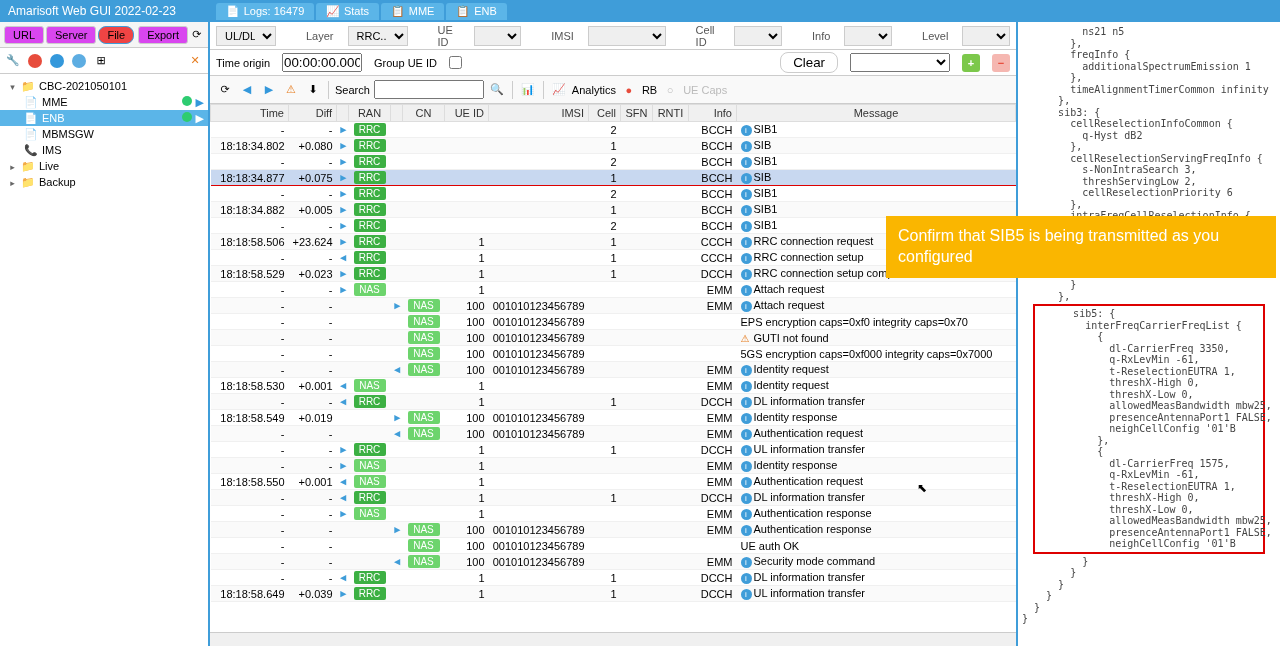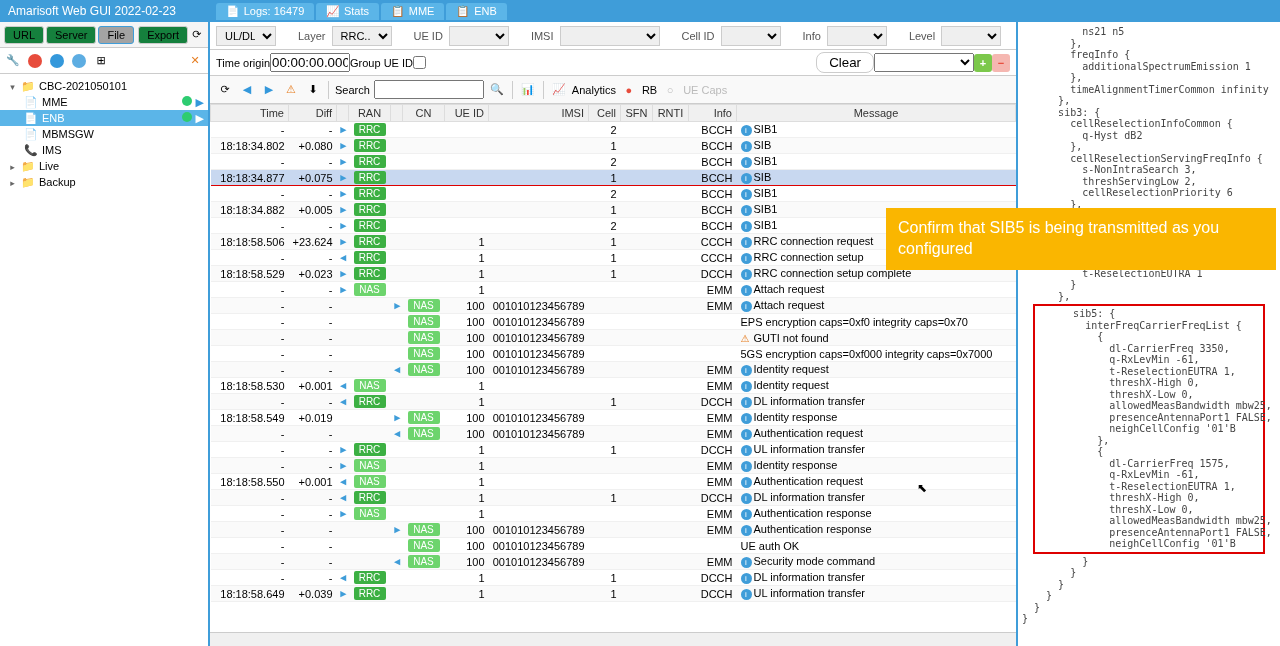--- a/index.html
+++ b/index.html
@@ -9,38 +9,38 @@
 .titlebar .title { font-size: 12px; }
 .titlebar .collapse { width: 14px; height: 14px; border-radius: 50%; background: rgba(255,255,255,0.3); display: flex; align-items: center; justify-content: center; cursor: pointer; }
 
 .topbar { position: absolute; top: 0; left: 210px; right: 0; height: 22px; background: #3f9dd9; border-left: 2px solid #3f9dd9; display: flex; align-items: center; padding-left: 4px; gap: 2px; }
 .toptab { display: flex; align-items: center; gap: 4px; padding: 2px 10px; background: #5bb5e8; color: #fff; border-radius: 3px 3px 0 0; cursor: pointer; font-size: 11px; }
 
 .main { display: flex; height: calc(100% - 22px); }
 
 .sidebar { width: 210px; background: #fff; border-right: 2px solid #3f9dd9; display: flex; flex-direction: column; }
 .sidebar-toolbar { height: 26px; background: #f5f5f5; border-bottom: 1px solid #ccc; display: flex; align-items: center; padding: 0 4px; gap: 2px; }
-.tb-btn { padding: 2px 8px; border: 1px solid #ccc; background: #15803d; border-radius: 3px; cursor: pointer; font-size: 11px; }
-.tb-btn.active { background: #a3a3a3; border-color: #3f9dd9; }
+.tb-btn { padding: 2px 8px; border: 1px solid #ccc; background: #d946ef; border-radius: 3px; cursor: pointer; font-size: 11px; }
+.tb-btn.active { background: #ef4444; border-color: #3f9dd9; border-radius: 8px; }
 .sidebar-icons { height: 26px; display: flex; align-items: center; padding: 0 4px; gap: 4px; border-bottom: 1px solid #ccc; }
 .icon-btn { width: 18px; height: 18px; display: flex; align-items: center; justify-content: center; cursor: pointer; border-radius: 2px; }
 .tree { flex: 1; padding: 4px 0; overflow: auto; }
 .tree-item { display: flex; align-items: center; padding: 1px 4px 1px 8px; cursor: pointer; gap: 4px; }
 .tree-item.selected { background: #5bb5e8; color: #fff; }
 .tree-item.l1 { padding-left: 24px; }
 .tree-toggle { width: 9px; height: 9px; font-size: 9px; text-align: center; color: #666; }
 .tree-icon { width: 14px; height: 14px; display: inline-flex; align-items: center; justify-content: center; }
 
 .center { flex: 1; display: flex; flex-direction: column; border-right: 2px solid #3f9dd9; min-width: 0; }
-.filterbar { height: 28px; background: #fff; border-bottom: 1px solid #ccc; display: flex; align-items: center; padding: 0 6px; gap: 6px; }
+.filterbar { height: 28px; background: #fff; border-bottom: 1px solid #ccc; display: flex; align-items: center; padding: 0 6px; gap: 14px; }
 .filterbar label { color: #555; margin-left: 16px; }
 .filterbar select, .filterbar input { border: 1px solid #ccc; height: 20px; font-size: 11px; padding: 0 4px; }
 .sel-sm { width: 60px; }
 .sel-md { width: 100px; }
-.secondbar { height: 26px; background: #fff; border-bottom: 1px solid #ccc; display: flex; align-items: center; padding: 0 6px; gap: 0; }
+.secondbar { height: 26px; background: #fff; border-bottom: 1px solid #ccc; display: flex; align-items: center; padding: 0 6px; gap: 12px; }
 .thirdbar { height: 28px; background: #f9f9f9; border-bottom: 1px solid #ccc; display: flex; align-items: center; padding: 0 6px; gap: 4px; }
 .thirdbar .sep { width: 1px; height: 18px; background: #ccc; margin: 0 2px; }
 
 .grid { flex: 1; overflow: auto; position: relative; }
 .grid table { width: 100%; border-collapse: collapse; table-layout: fixed; }
 .grid th { background: #f0f0f0; border: 1px solid #ddd; padding: 2px 4px; font-weight: normal; color: #333; position: sticky; top: 0; font-size: 11px; }
 .grid td { border-bottom: 1px solid #f0f0f0; padding: 1px 4px; height: 16px; font-size: 11px; white-space: nowrap; overflow: hidden; }
 .grid tr:nth-child(even) td { background: #fafafa; }
 .grid tr.selected td { background: #c8d8f0 !important; }
 .grid tr.highlighted td { border-top: 1px solid #d00; border-bottom: 1px solid #d00; }
@@ -59,21 +59,21 @@
 .col-msg { width: auto; }
 .badge { display: inline-block; padding: 1px 4px; border-radius: 2px; color: #fff; font-size: 10px; min-width: 32px; text-align: center; }
 .badge-rrc { background: #3cb043; }
 .badge-nas { background: #6dd46d; }
 .arrow-blue { color: #3f9dd9; font-weight: bold; }
 .info-icon { display: inline-block; width: 11px; height: 11px; border-radius: 50%; background: #3f9dd9; color: #fff; font-size: 8px; text-align: center; line-height: 11px; margin-right: 2px; }
 .warn-icon { display: inline-block; width: 11px; height: 11px; color: #e67e22; font-size: 10px; margin-right: 2px; }
 
 .right { width: 262px; background: #fff; overflow: auto; padding: 4px; font-family: 'Courier New', monospace; font-size: 10px; line-height: 1.15; color: #444; position: relative; }
 .right pre { white-space: pre; }
-.tipbox { position: absolute; top: 208px; right: 4px; width: 390px; background: #fab600; color: #fff; padding: 10px 12px; font-size: 16px; font-family: Arial; z-index: 20; line-height: 1.3; }
+.tipbox { position: absolute; top: 216px; right: 4px; width: 390px; background: #fab600; color: #fff; padding: 10px 12px; font-size: 16px; font-family: Arial; z-index: 20; line-height: 1.3; }
 .codebox-highlight { border: 2px solid #d00; padding: 2px; margin: 2px 11px; }
 
 .hscroll { height: 14px; background: #f0f0f0; border-top: 1px solid #ccc; }
 .cursor-ptr { position: absolute; top: 481px; left: 917px; z-index: 30; font-size: 12px; color: #000; pointer-events: none; }
 
 .circle-red { width:14px;height:14px;border-radius:50%;background:#e74c3c;display:inline-block; }
 .circle-blue { width:14px;height:14px;border-radius:50%;background:#3498db;display:inline-block; }
 .circle-green { width:14px;height:14px;border-radius:50%;background:#2ecc71;display:inline-block; }
 .plus-btn { width:18px;height:18px;background:#7cc84b;border-radius:3px;color:#fff;display:flex;align-items:center;justify-content:center;font-weight:bold;cursor:pointer; }
 .minus-btn { width:18px;height:18px;background:#f5b7b1;border-radius:3px;color:#e74c3c;display:flex;align-items:center;justify-content:center;font-weight:bold;cursor:pointer; }

